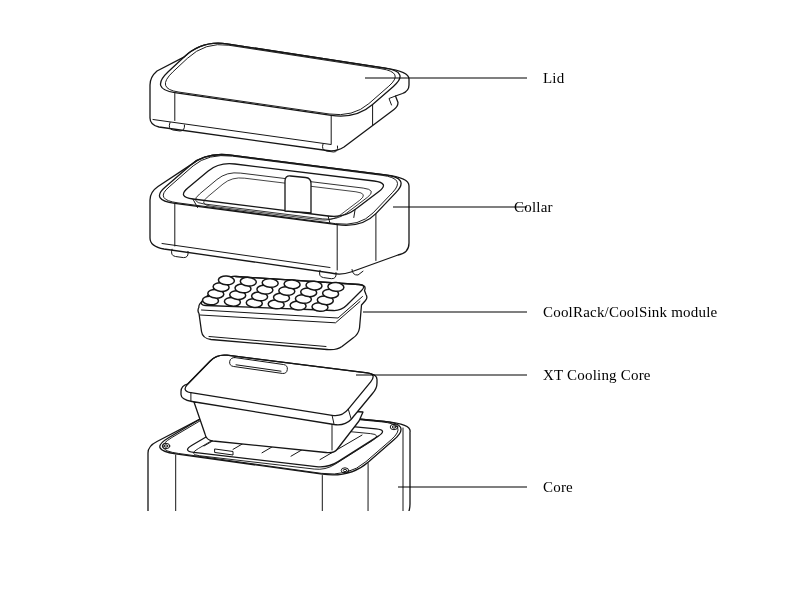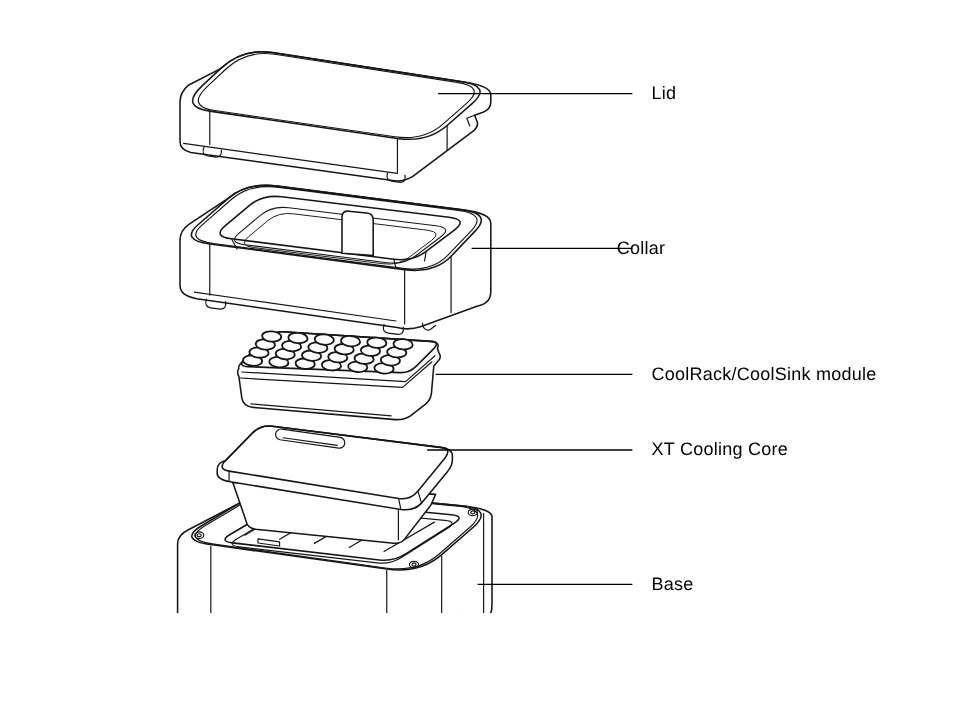--- a/index.html
+++ b/index.html
@@ -1,17 +1,17 @@
 <!DOCTYPE html>
 <html><head>
 <meta charset="utf-8">
 <style>
   html,body{margin:0;padding:0;background:#ffffff;}
   .stage{position:relative;width:800px;height:511px;background:#ffffff;overflow:hidden;
-         font-family:Liberation Sans, sans-serif;}
+         font-family:Liberation Serif, serif;}
   .stage svg{position:absolute;left:0;top:0;}
   .part-label{position:absolute;transform:translateY(-50%);font-size:15px;color:#000;
               white-space:nowrap;letter-spacing:0.2px;}
   .ln{fill:none;stroke:#161616;stroke-width:1.3;stroke-linejoin:round;stroke-linecap:round;}
   .fillw{fill:#ffffff;stroke:#161616;stroke-width:1.3;stroke-linejoin:round;stroke-linecap:round;}
   .thin{fill:none;stroke:#161616;stroke-width:1;stroke-linejoin:round;stroke-linecap:round;}
   .well{fill:#ffffff;stroke:#161616;stroke-width:1.5;}
   .leader{stroke:#000;stroke-width:1.1;}
 </style>
 </head>
@@ -212,14 +212,14 @@
       <line class="leader" x1="363" y1="312" x2="527" y2="312"></line>
       <line class="leader" x1="356" y1="375" x2="527" y2="375"></line>
       <line class="leader" x1="398" y1="487" x2="527" y2="487"></line>
     </g>
   </svg>
 
   <div class="part-label" style="left: 543px; top: 78px;">Lid</div>
   <div class="part-label" style="left: 514px; top: 207px;">Collar</div>
   <div class="part-label" style="left: 543px; top: 312px;">CoolRack/CoolSink module</div>
   <div class="part-label" style="left: 543px; top: 375px;">XT Cooling Core</div>
-  <div class="part-label" style="left: 543px; top: 487px;">Base</div>
+  <div class="part-label" style="left: 543px; top: 487px;">Core</div>
 </div>
 
 </body></html>

